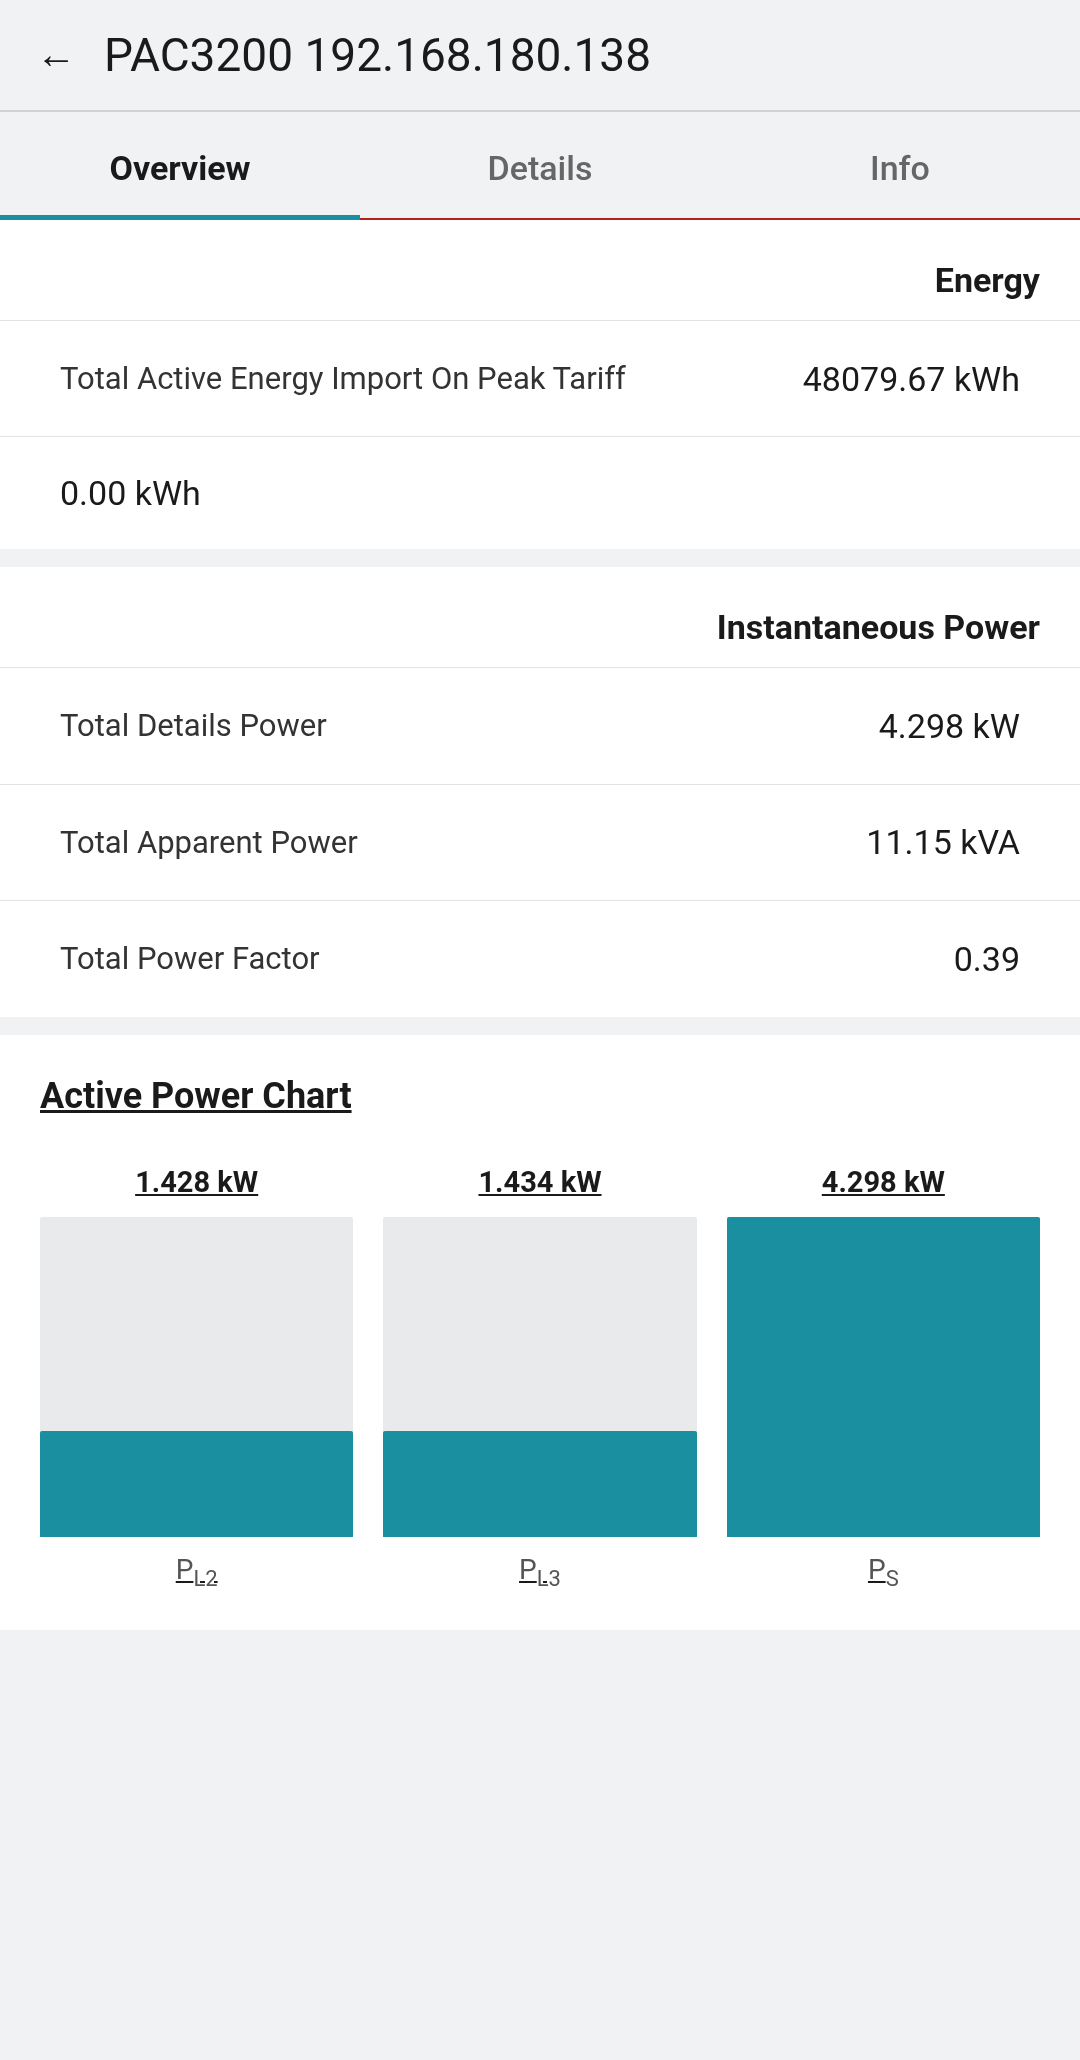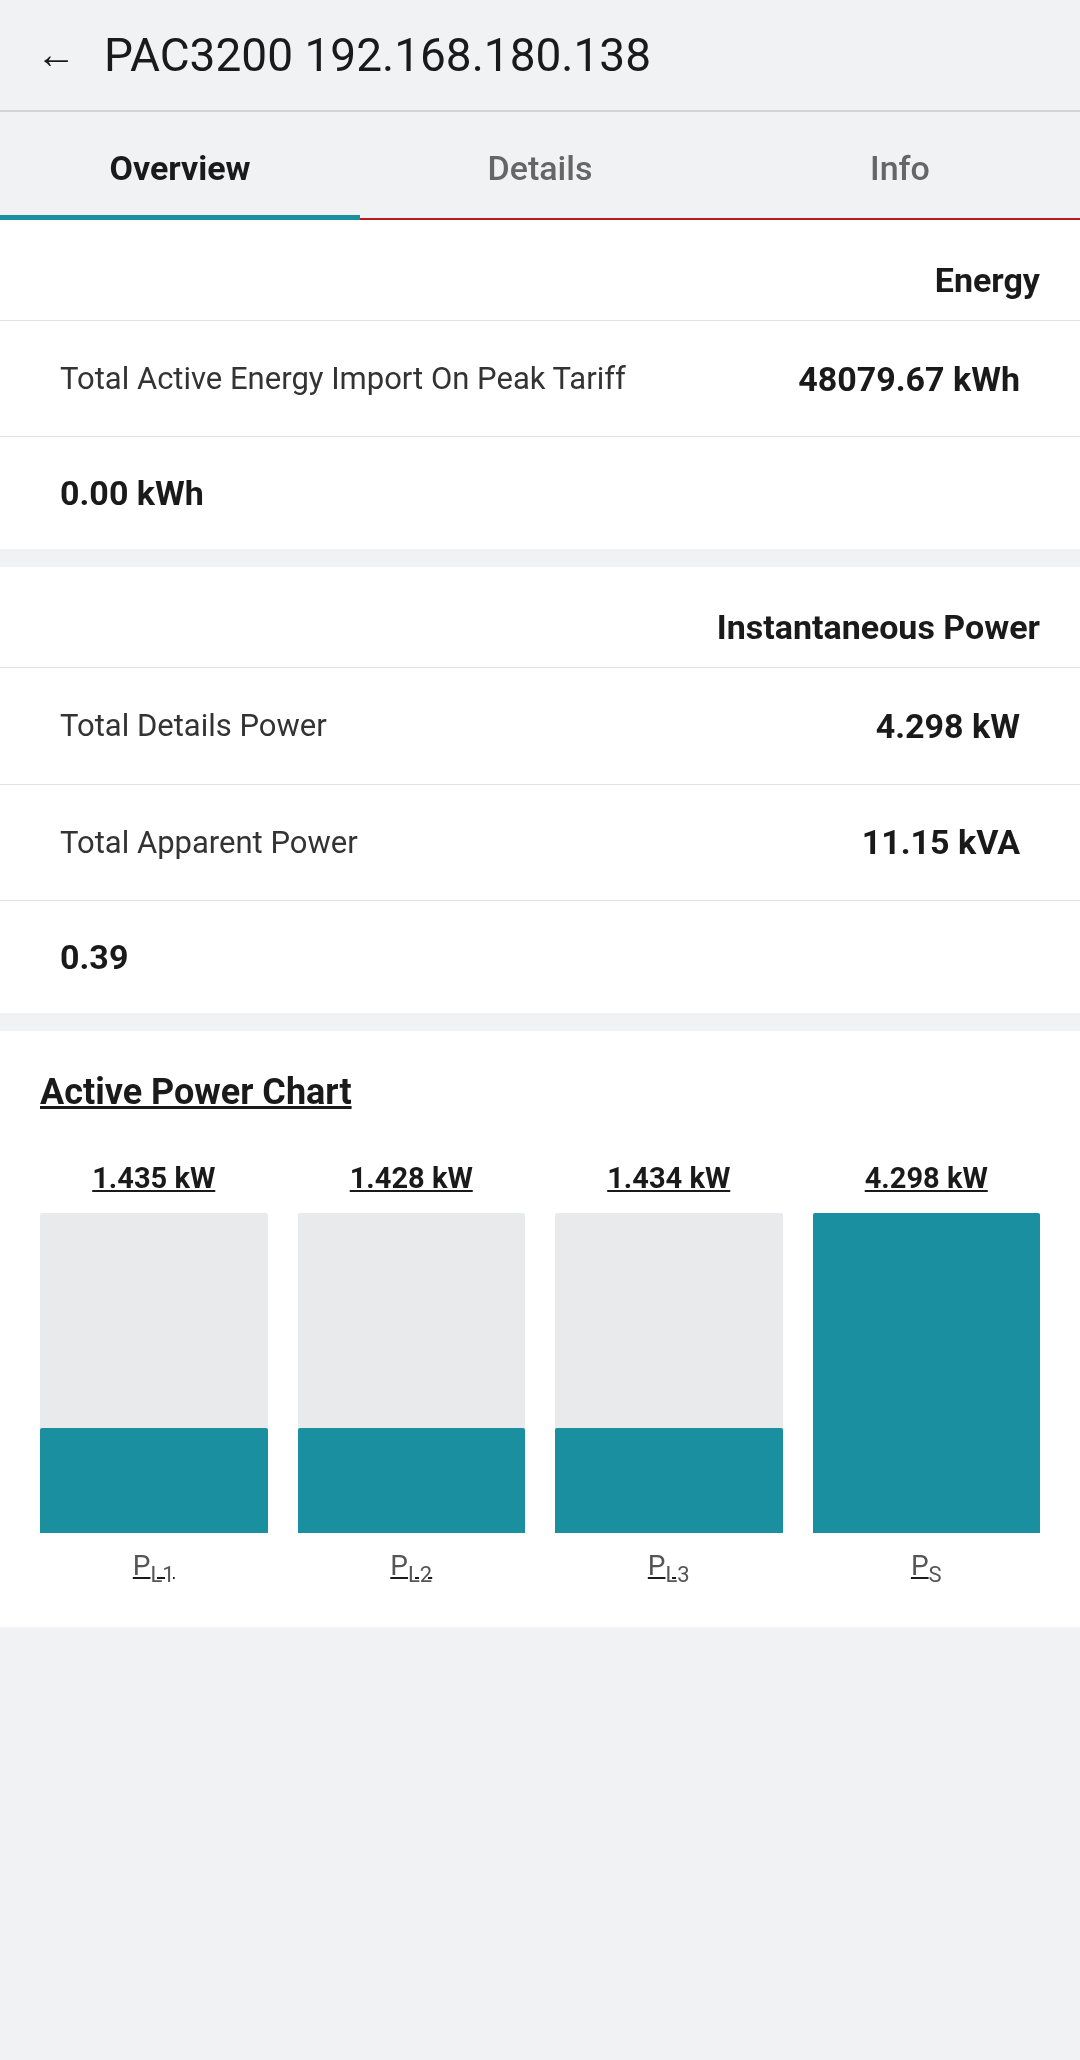--- a/index.html
+++ b/index.html
@@ -99,21 +99,21 @@
     .row-label {
       font-size: 31px;
       color: #333;
       flex: 1;
       max-width: 60%;
       line-height: 1.4;
     }
 
     .row-value {
       font-size: 34px;
-      font-weight: 700;
+      font-weight: 400;
       color: #1a1a1a;
       text-align: right;
     }
 
     
     .chart-section {
       background: #ffffff;
       padding: 40px;
       text-decoration: underline;
     }
@@ -202,35 +202,29 @@
   <div class="section-title">Instantaneous Power</div>
   <div class="data-row">
     <span class="row-label">Total Details Power</span>
     <span class="row-value">4.298 kW</span>
   </div>
   <div class="data-row">
     <span class="row-label">Total Apparent Power</span>
     <span class="row-value">11.15 kVA</span>
   </div>
   <div class="data-row">
+    <span class="row-label">Total Power Factor</span>
     <span class="row-value">0.39</span>
   </div>
 </div>
 
 <div class="chart-section">
   <div class="chart-title">Active Power Chart</div>
   <div class="bar-chart" id="bar-chart-container">
 
-  <div class="bar-column">
-        <div class="bar-value-label">1.435 kW</div>
-        <div class="bar-container">
-          <div class="bar-fill" style="height: 33%;"></div>
-        </div>
-        <div class="bar-label">P<sub>L1</sub></div>
-      </div>
       <div class="bar-column">
         <div class="bar-value-label">1.428 kW</div>
         <div class="bar-container">
           <div class="bar-fill" style="height: 33%;"></div>
         </div>
         <div class="bar-label">P<sub>L2</sub></div>
       </div>
       <div class="bar-column">
         <div class="bar-value-label">1.434 kW</div>
         <div class="bar-container">

